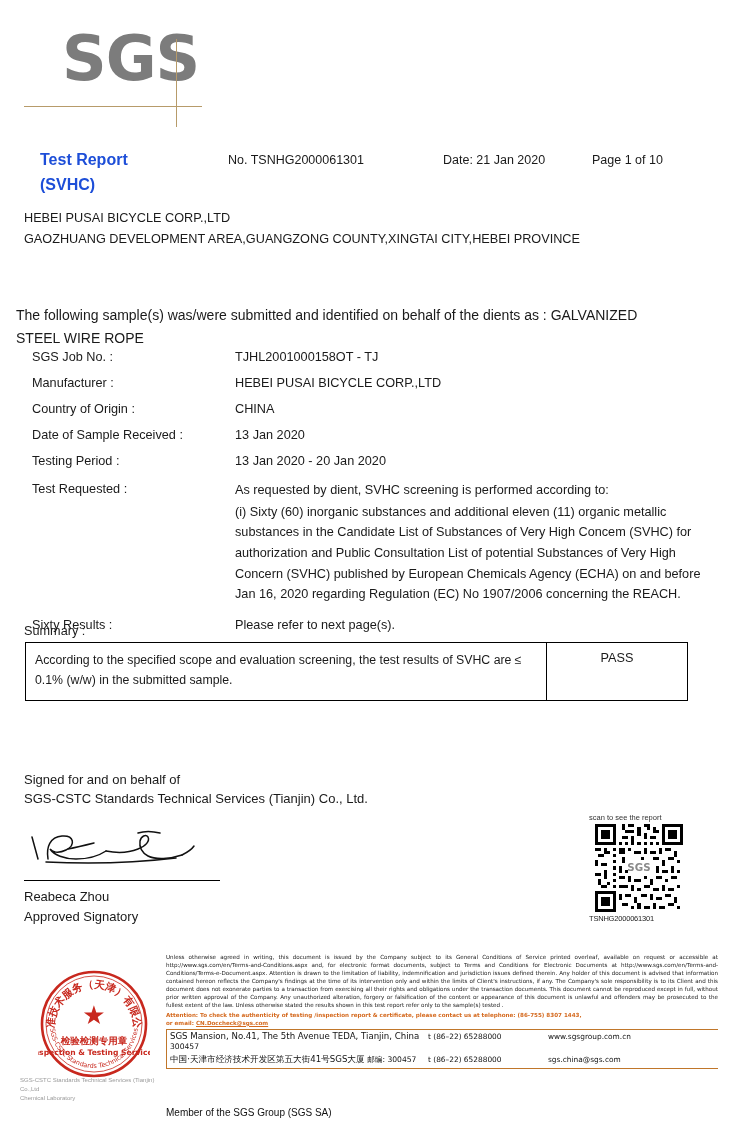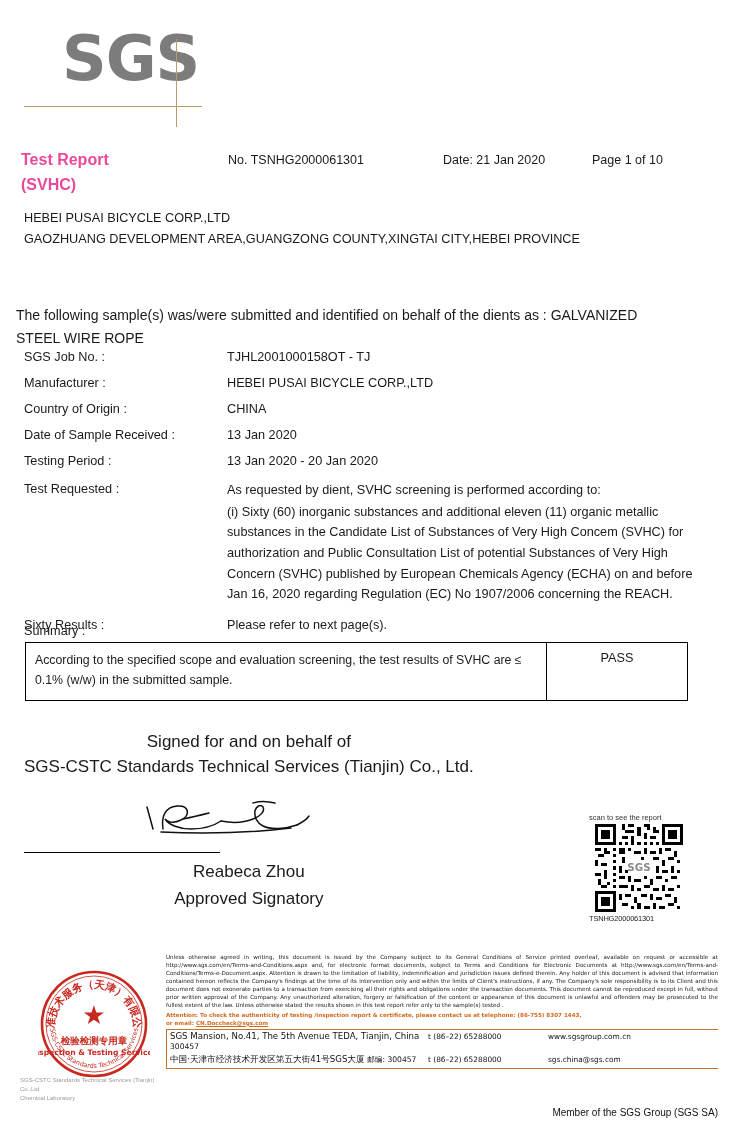--- a/index.html
+++ b/index.html
@@ -55,26 +55,26 @@
     left: 152px;
     top: 5px;
     width: 1px;
     height: 88px;
     background: #b79b6a;
   }
 
   
   .doc-title {
     position: absolute;
-    left: 21px;
+    left: 40px;
     top: 148px;
     font-size: 16px;
     font-weight: bold;
     line-height: 1.55;
-    color: #ec4899;
+    color: #1d4ed8;
   }
   .hdr-no {
     position: absolute;
     left: 228px;
     top: 153px;
     font-size: 12.5px;
   }
   .hdr-date {
     position: absolute;
     left: 443px;
@@ -107,21 +107,21 @@
     left: 16px;
     top: 304px;
     width: 664px;
     font-size: 14px;
     line-height: 1.62;
   }
 
   
   .fields {
     position: absolute;
-    left: 24px;
+    left: 32px;
     top: 348px;
     width: 670px;
     font-size: 12.7px;
   }
   .frow {
     display: flex;
     align-items: flex-start;
     margin-bottom: 7px;
   }
   .flabel {
@@ -171,23 +171,22 @@
     justify-content: center;
     padding-top: 8px;
     font-size: 12.7px;
     box-sizing: border-box;
   }
 
   
   .sig-block {
     position: absolute;
     left: 24px;
-    top: 730px;
-    font-size: 17px;
-    text-align: center;
+    top: 771px;
+    font-size: 13px;
   }
   .sig-line1 { line-height: 1.45; }
   .sig-line2 { line-height: 1.45; }
   .sig-img {
     margin-top: 16px;
     height: 48px;
     width: 220px;
   }
   .sig-rule {
     width: 196px;
@@ -304,21 +303,21 @@
   }
   .addr-bottom-rule {
     border-bottom: 1px solid #c0762a;
     width: 552px;
   }
   .member {
     position: absolute;
     left: 166px;
     top: 1107px;
     width: 552px;
-    text-align: right;
+    text-align: left;
     font-size: 10px;
     color: #111;
   }
 </style>
 </head>
 <body>
 
 <div class="page">
 
   <div class="logo-block">

